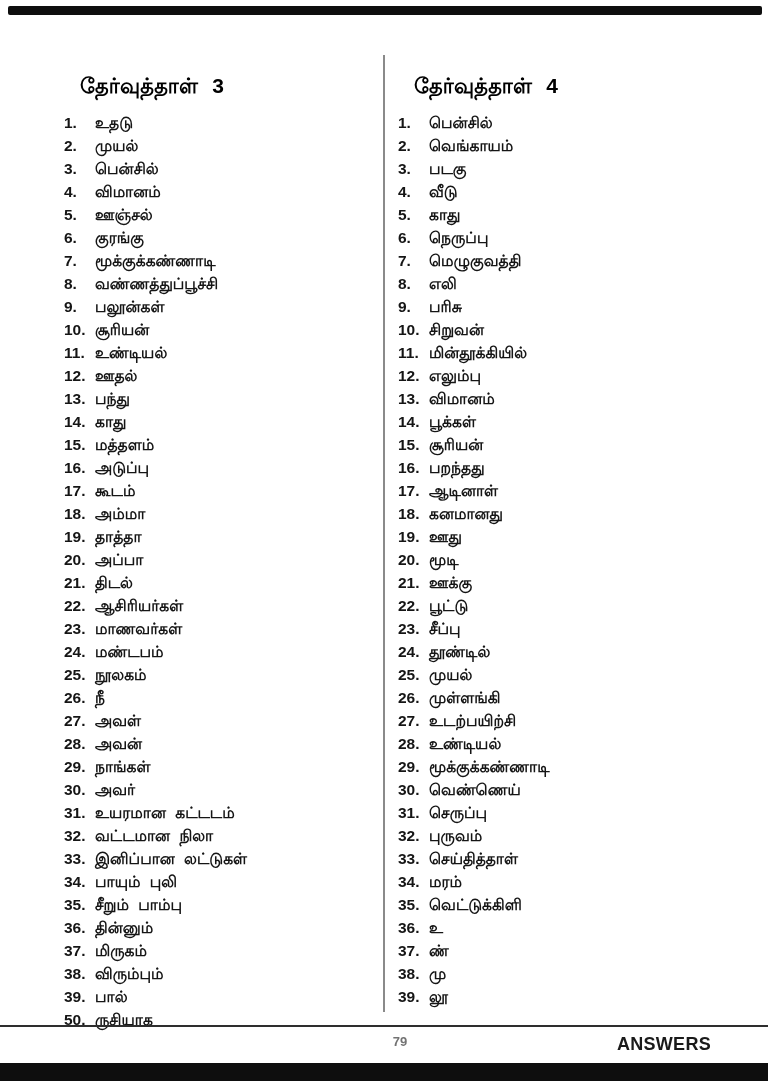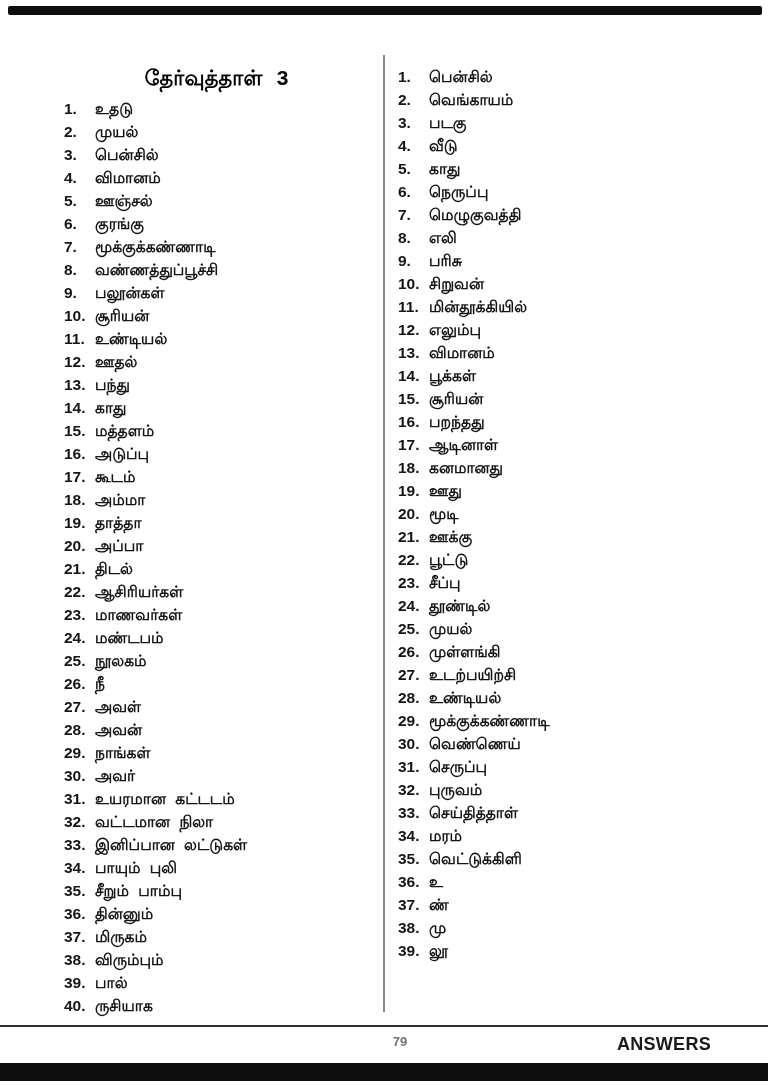--- a/index.html
+++ b/index.html
@@ -28,27 +28,26 @@
   .divider {
     position: absolute;
     left: 383px; top: 55px;
     width: 2px; height: 957px;
     background: #8a8a8a;
   }
   .col { position: absolute; top: 58px; }
   .col-left  { left: 64px;  width: 305px; }
   .col-right { left: 398px; width: 340px; }
   .header {
-    margin: 8px;
+    margin: 16px;
     font-size: 21px;
     font-weight: bold;
     color: #000;
     line-height: 24px;
     letter-spacing: 0.2px;
-    text-align: center;
   }
   .title-num { margin-left: 14px; }
   ol.word-list {
     margin: 10px 0 0 0;
     padding: 0;
     list-style: none;
   }
   .word-row {
     display: flex;
     align-items: baseline;
@@ -247,29 +246,32 @@
         </li>
         <li class="word-row">
           <span class="num">38.</span>
           <span class="word">விரும்பும்</span>
         </li>
         <li class="word-row">
           <span class="num">39.</span>
           <span class="word">பால்</span>
         </li>
         <li class="word-row">
-          <span class="num">40.</span>
+          <span class="num">50.</span>
           <span class="word">ருசியாக</span>
         </li>
       </ol>
   </section>
 
   <div class="divider"></div>
 
   <section class="col col-right">
+    <h2 class="header">
+      <span>தேர்வுத்தாள்</span><span class="title-num">4</span>
+    </h2>
     <ol class="word-list">
         <li class="word-row">
           <span class="num">1.</span>
           <span class="word">பென்சில்</span>
         </li>
         <li class="word-row">
           <span class="num">2.</span>
           <span class="word">வெங்காயம்</span>
         </li>
         <li class="word-row">

